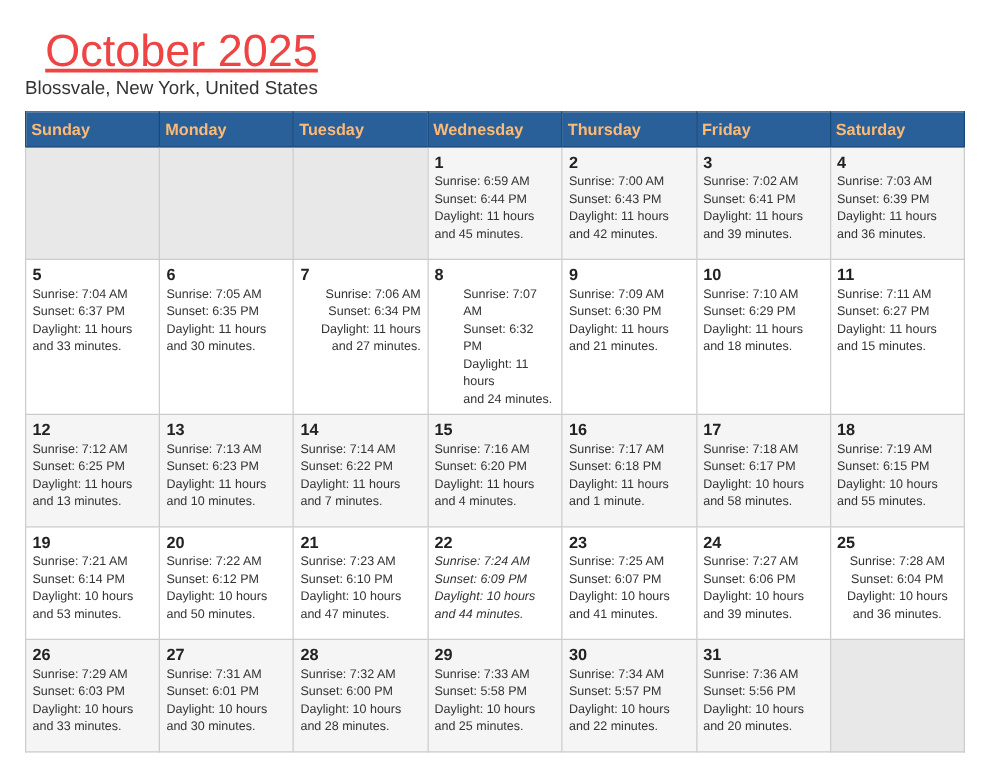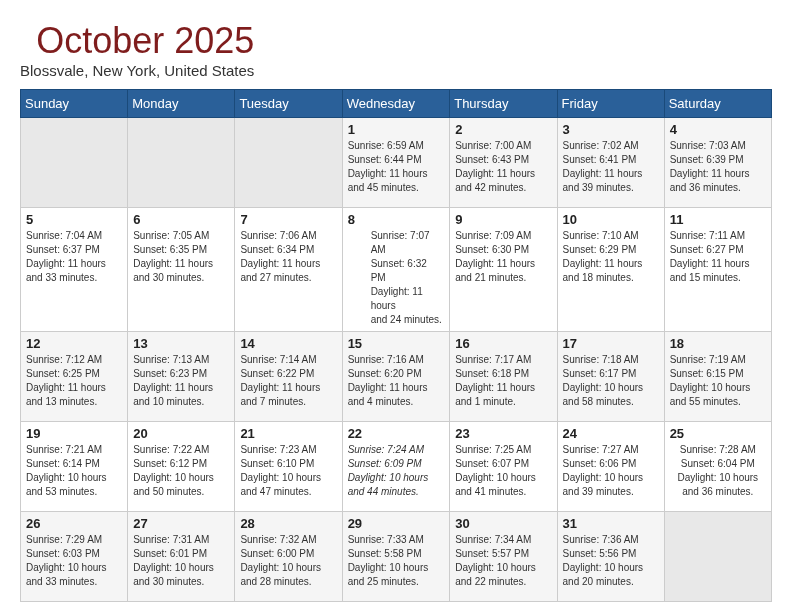--- a/index.html
+++ b/index.html
@@ -23,40 +23,41 @@
     }
     .logo-icon {
       width: 32px;
       height: 32px;
     }
     .title-block {
       text-align: right;
     }
     .month-title {
       font-size: 36px;
-      color: #7f1d1d;
+      color: #ef4444;
       font-weight: normal;
+      text-decoration: underline;
     }
     .subtitle {
       font-size: 15px;
       color: #333;
     }
     table {
       width: 100%;
       border-collapse: collapse;
       border: 1px solid #ccc;
     }
     thead tr th {
       background: #2a6099;
-      color: #ffffff;
+      color: #fdba74;
       font-size: 13px;
       padding: 6px 4px;
       text-align: left;
       border: 1px solid #1a4a7a;
-      font-weight: normal;
+      font-weight: bold;
     }
     tbody tr td {
       border: 1px solid #ccc;
       vertical-align: top;
       padding: 4px 5px;
       font-size: 10.5px;
       color: #222;
       width: 108px;
       min-height: 80px;
       height: 90px;
@@ -148,21 +149,21 @@
         </td>
         <td>
           <span class="day-num">6</span>
           <div class="day-info" style="white-space: pre-line;">Sunrise: 7:05 AM
 Sunset: 6:35 PM
 Daylight: 11 hours
 and 30 minutes.</div>
         </td>
         <td>
           <span class="day-num">7</span>
-          <div class="day-info" style="white-space: pre-line;">Sunrise: 7:06 AM
+          <div class="day-info" style="white-space: pre-line; text-align: right;">Sunrise: 7:06 AM
 Sunset: 6:34 PM
 Daylight: 11 hours
 and 27 minutes.</div>
         </td>
         <td>
           <span class="day-num">8</span>
           <div class="day-info" style="white-space: pre-line; margin-left: 23px;">Sunrise: 7:07 AM
 Sunset: 6:32 PM
 Daylight: 11 hours
 and 24 minutes.</div>

